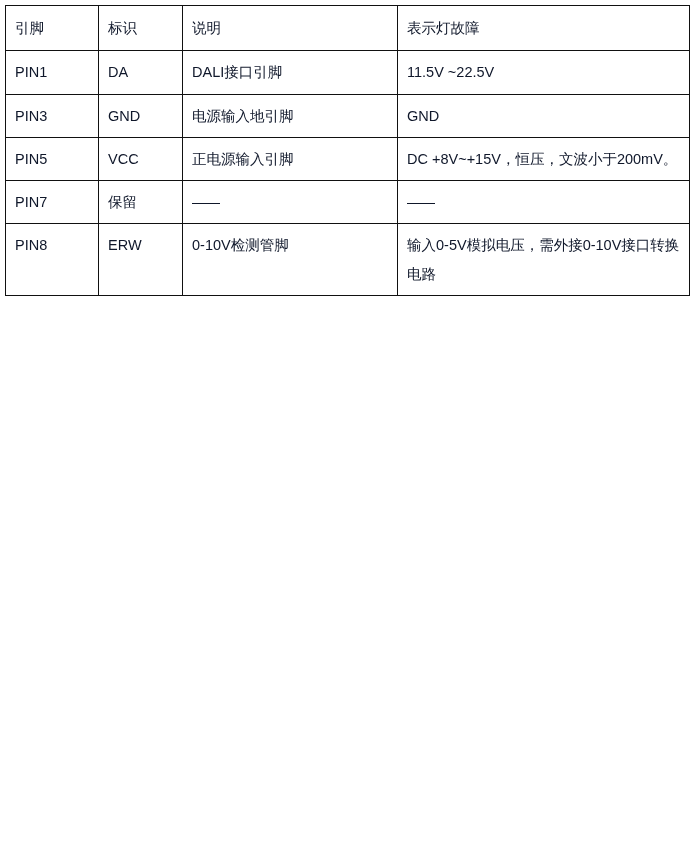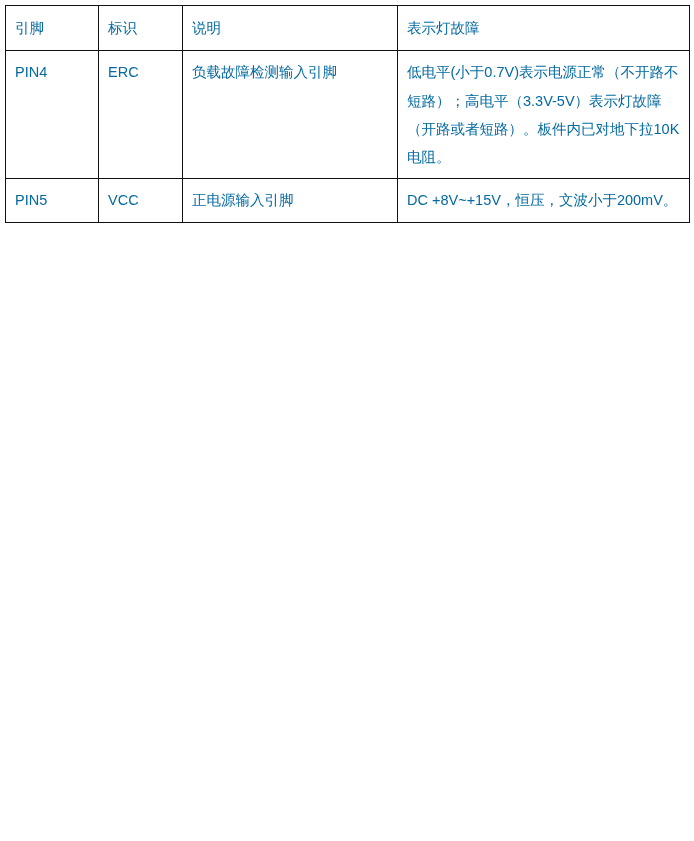--- a/index.html
+++ b/index.html
@@ -34,21 +34,21 @@
 
   table.pin-table td,
   table.pin-table th {
     border: 1px solid #111111;
     vertical-align: top;
     text-align: left;
     font-weight: normal;
     font-size: 14.5px;
     line-height: 1.95;
     padding: 7px 8px 7px 9px;
-    color: #0369a1;
+    color: #0f172a;
     word-break: break-word;
     overflow-wrap: break-word;
   }
   table.pin-table thead td {
     padding-top: 8px;
     padding-bottom: 8px;
   }
   .cell-text {
     display: block;
     white-space: pre-line;
@@ -80,41 +80,83 @@
             <span class="cell-text">说明</span>
           </td>
         <td>
             <span class="cell-text">表示灯故障</span>
           </td>
       </tr>
     </thead>
     <tbody>
       <tr>
         <td>
-            <span class="cell-text">PIN4</span>
+            <span class="cell-text">PIN1</span>
           </td>
         <td>
-            <span class="cell-text">ERC</span>
+            <span class="cell-text">DA</span>
           </td>
         <td>
-            <span class="cell-text">负载故障检测输入引脚</span>
+            <span class="cell-text">DALI接口引脚</span>
           </td>
         <td>
-            <span class="cell-text">低电平(小于0.7V)表示电源正常（不开路不短路）；高电平（3.3V-5V）表示灯故障（开路或者短路）。板件内已对地下拉10K电阻。</span>
+            <span class="cell-text">11.5V ~22.5V</span>
+          </td>
+      </tr>
+      <tr>
+        <td>
+            <span class="cell-text">PIN3</span>
+          </td>
+        <td>
+            <span class="cell-text">GND</span>
+          </td>
+        <td>
+            <span class="cell-text">电源输入地引脚</span>
+          </td>
+        <td>
+            <span class="cell-text">GND</span>
           </td>
       </tr>
       <tr>
         <td>
             <span class="cell-text">PIN5</span>
           </td>
         <td>
             <span class="cell-text">VCC</span>
           </td>
         <td>
             <span class="cell-text">正电源输入引脚</span>
           </td>
         <td>
             <span class="cell-text">DC +8V~+15V，恒压，文波小于200mV。</span>
           </td>
       </tr>
+      <tr>
+        <td>
+            <span class="cell-text">PIN7</span>
+          </td>
+        <td>
+            <span class="cell-text">保留</span>
+          </td>
+        <td>
+            <span class="cell-text dash">——</span>
+          </td>
+        <td>
+            <span class="cell-text dash">——</span>
+          </td>
+      </tr>
+      <tr>
+        <td>
+            <span class="cell-text">PIN8</span>
+          </td>
+        <td>
+            <span class="cell-text">ERW</span>
+          </td>
+        <td>
+            <span class="cell-text">0-10V检测管脚</span>
+          </td>
+        <td>
+            <span class="cell-text">输入0-5V模拟电压，需外接0-10V接口转换电路</span>
+          </td>
+      </tr>
     </tbody>
   </table>
 </div>
 
 </body></html>

